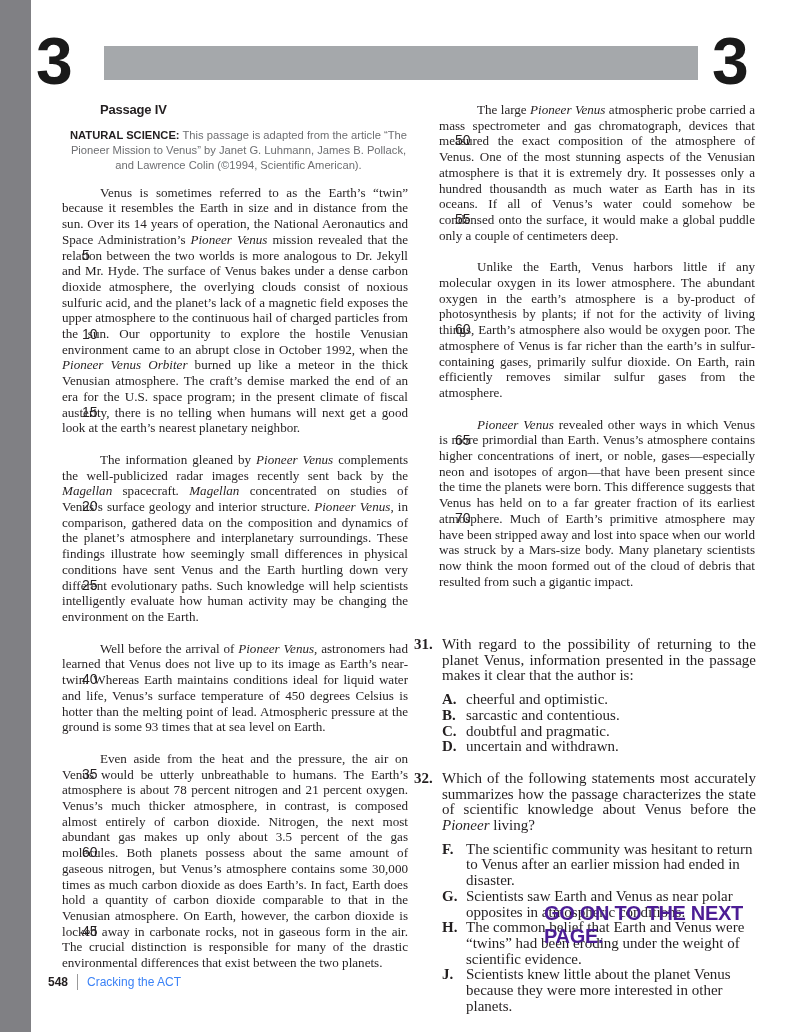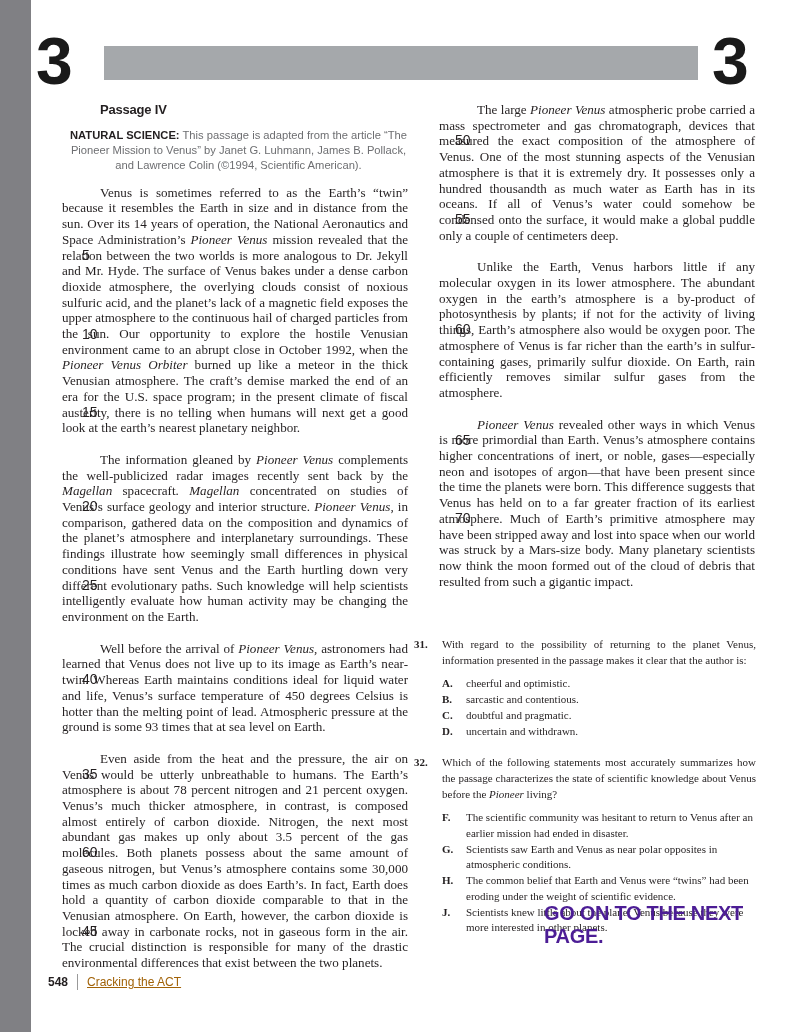--- a/index.html
+++ b/index.html
@@ -14,34 +14,34 @@
   .col-left{left:62px;top:102px;width:346px;}
   .col-right{left:439px;top:102px;width:316px;}
   .passage-label{font-family:"Liberation Sans",sans-serif;font-weight:bold;font-size:13px;margin:0 0 10px -7px;letter-spacing:-0.2px;padding-left:45px;}
   .intro{font-family:"Liberation Sans",sans-serif;font-size:11.2px;line-height:15px;color:#6d6e71;margin:0 0 12px 7px;text-align:center;}
   .intro b{color:#231f20;}
   p.para{margin:0 0 16px 0;text-indent:38px;position:relative;}
   .ln{position:absolute;font-family:"Liberation Sans",sans-serif;font-size:14px;color:#231f20;}
   .col-left .ln{left:-18px;}
   .col-right .ln{left:-22px;}
   i{font-style:italic;}
-  .questions{position:absolute;left:414px;top:637px;width:342px;font-size:11px;line-height:15.7px;}
+  .questions{position:absolute;left:414px;top:637px;width:342px;font-size:15px;line-height:15.7px;}
   .q{margin-bottom:16px;}
   .q-stem{display:flex;}
   .q-num{width:28px;flex:none;font-weight:bold;}
   .q-text{flex:1;text-align:justify;}
   .opts{margin-top:8px;padding-left:28px;}
   .opt{display:flex;}
   .opt-letter{width:24px;flex:none;font-weight:bold;}
   .opt-text{flex:1;text-align:left;}
   .go-on{position:absolute;left:544px;top:902px;font-family:"Liberation Sans",sans-serif;font-weight:bold;font-size:20px;letter-spacing:-0.3px;color:#4c1d95;}
   .footer{position:absolute;left:48px;top:974px;font-family:"Liberation Sans",sans-serif;font-size:12px;display:flex;align-items:center;}
   .page-num{font-weight:bold;color:#231f20;}
   .footer-div{width:1px;height:16px;background:#999;margin:0 9px;}
-  .book-title{color:#a16207;text-decoration:underline;}
+  .book-title{color:#3b82f6;}
 </style>
 </head>
 <body>
 
 <div class="sidebar"></div>
 
 <div class="hdr-num hdr-left">3</div>
 <div class="hdr-bar"></div>
 <div class="hdr-num hdr-right">3</div>
 

